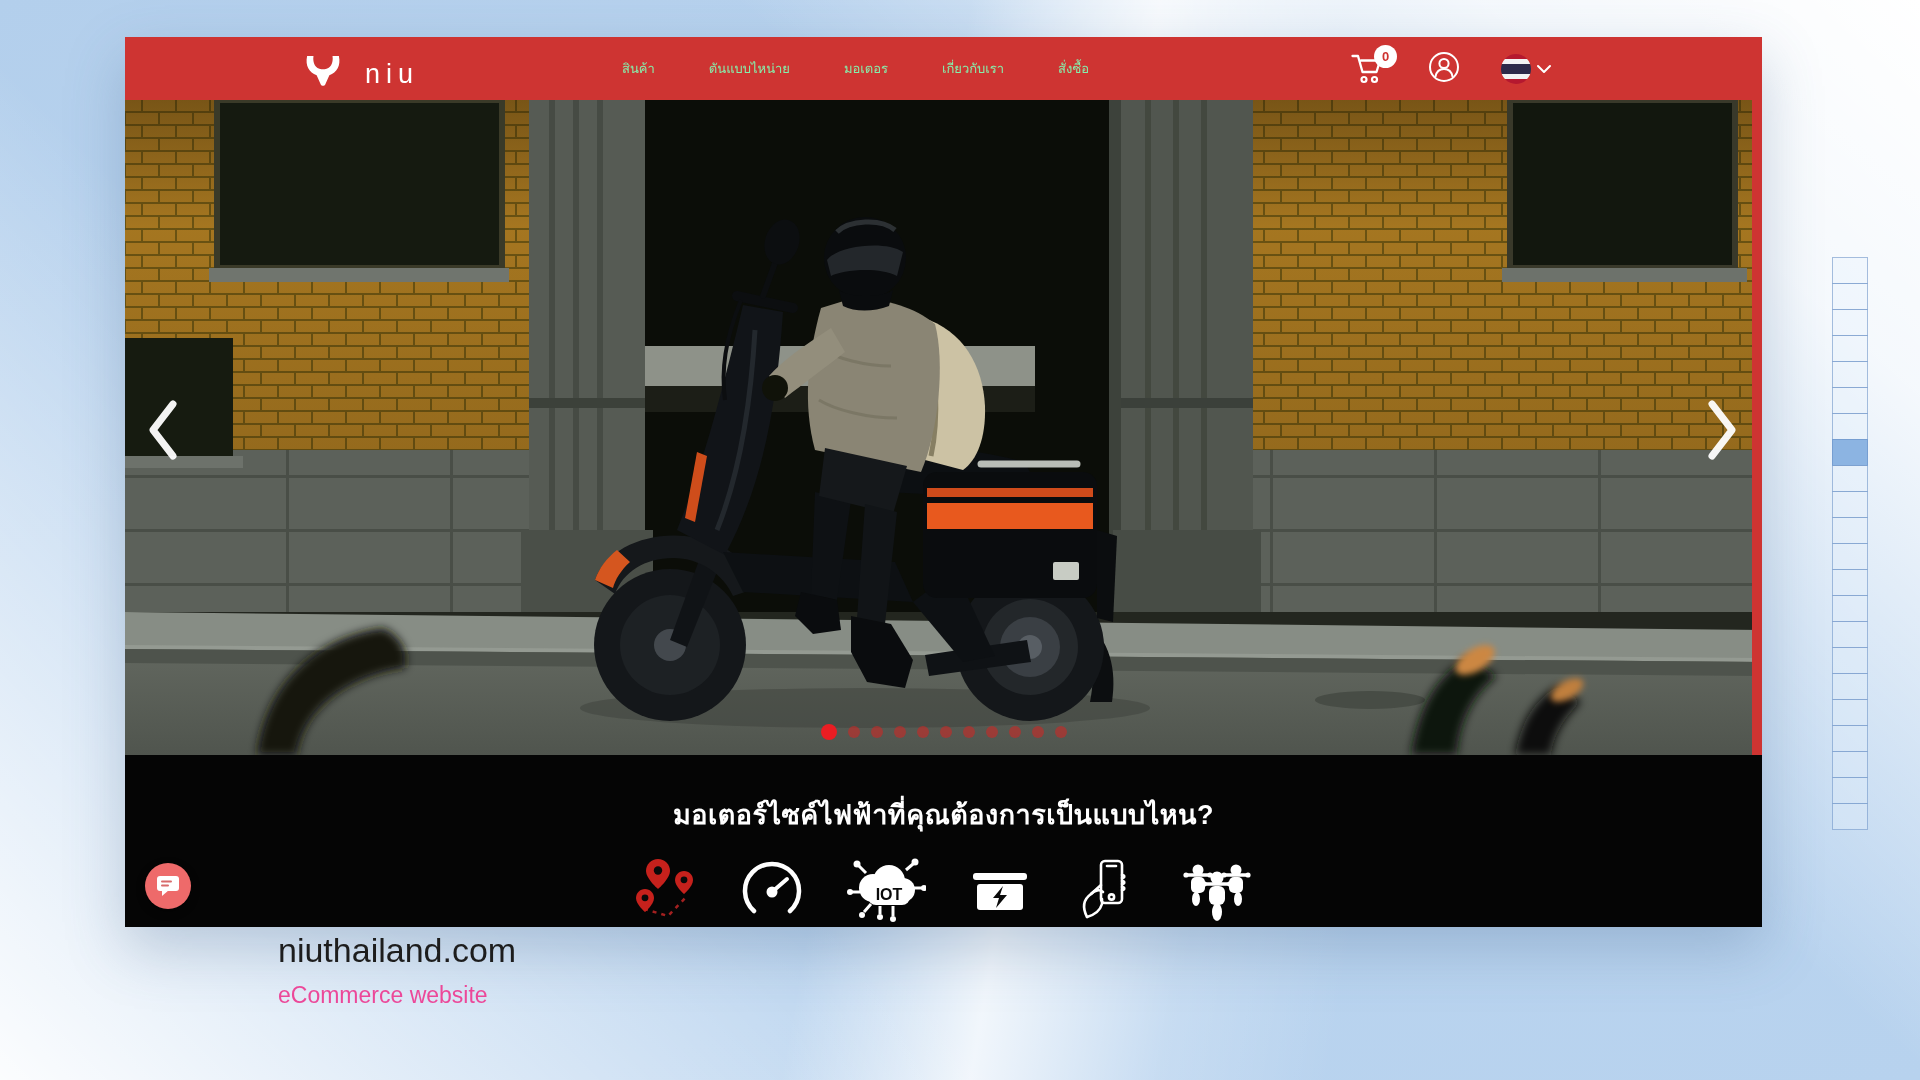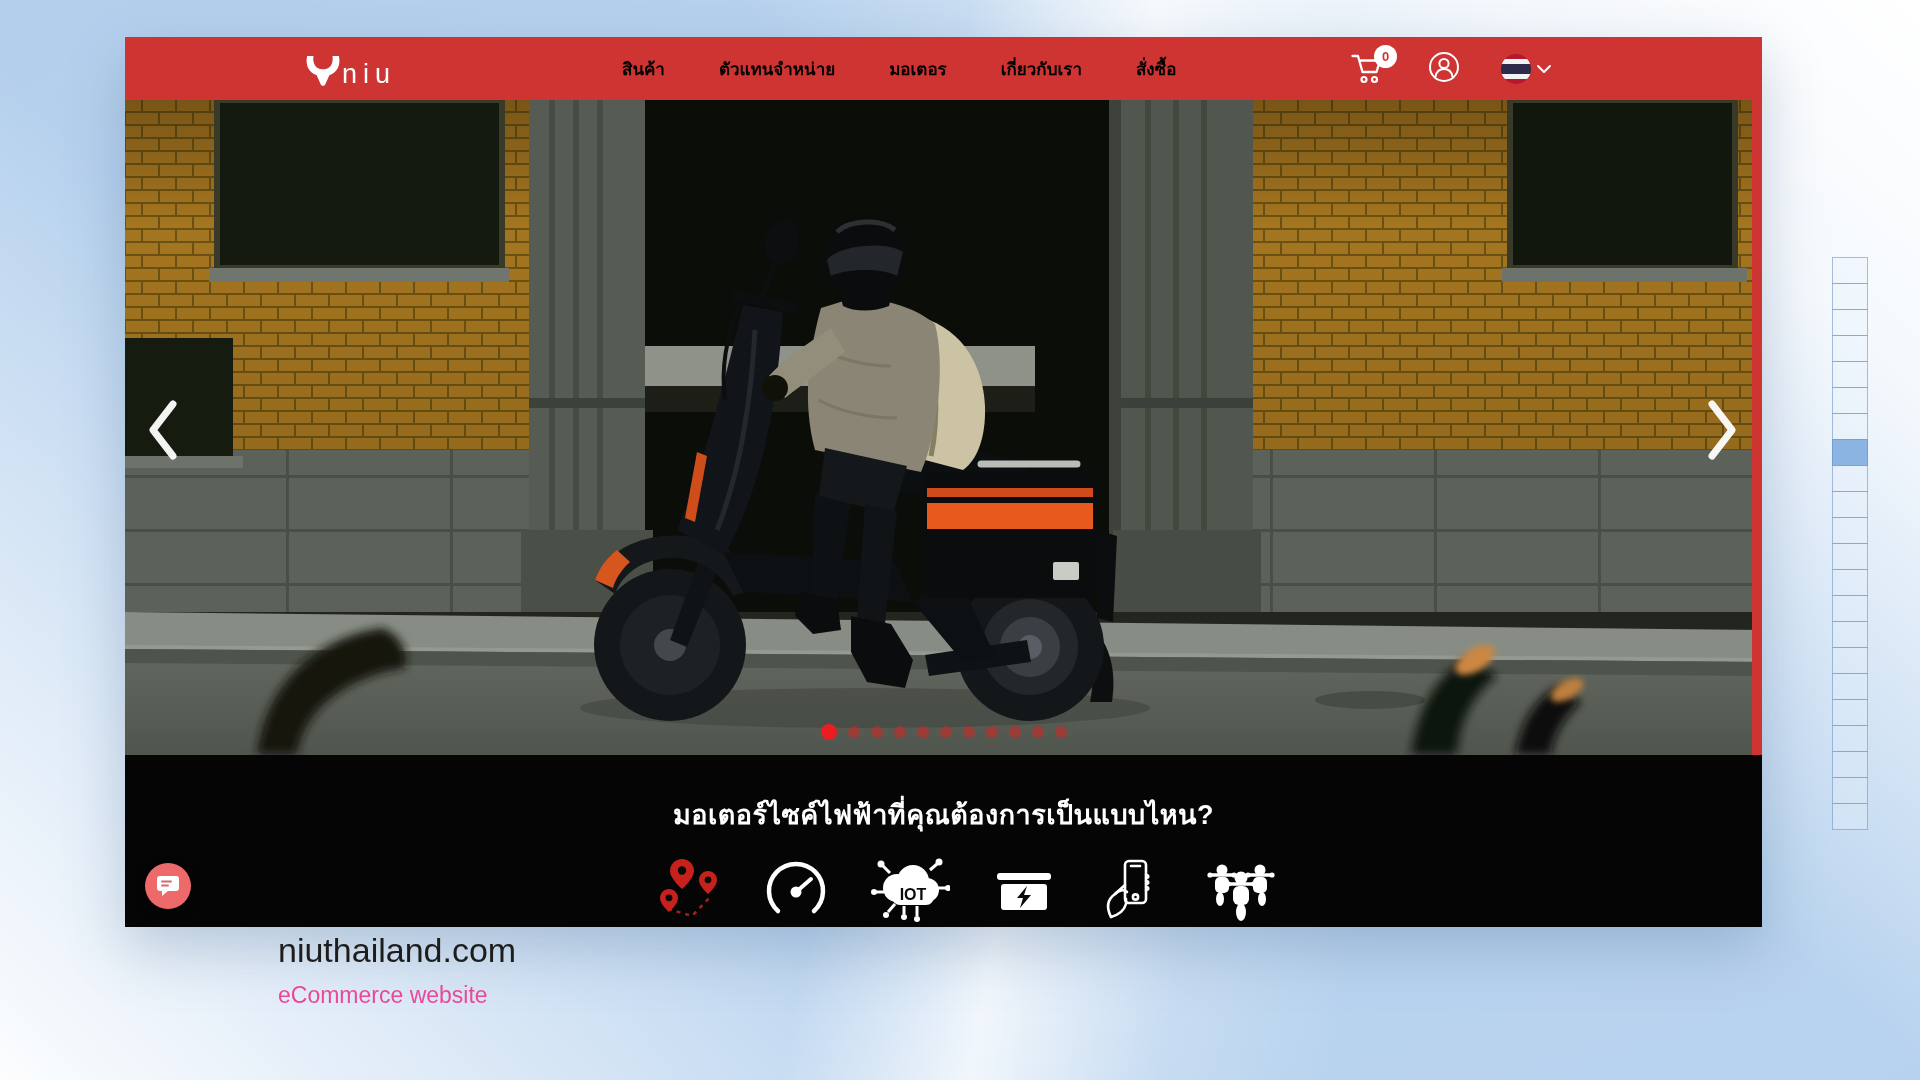--- a/index.html
+++ b/index.html
@@ -13,45 +13,45 @@
       linear-gradient(160deg, #b3cfec 0%, #bdd6f0 45%, #b7d2ee 100%);
   }
   .canvas { position:relative; width:1920px; height:1080px; }
 
   
   .site-card { position:absolute; left:125px; top:37px; width:1637px; height:890px;
     box-shadow:0 22px 55px rgba(70,100,140,0.28); background:#000; }
 
   
   .navbar { position:relative; width:100%; height:63px; background:#ce3432; }
-  .logo { position:absolute; left:180px; top:0; height:74px; display:flex; align-items:center; gap:1px; color:#fff; }
+  .logo { position:absolute; left:180px; top:0; height:74px; display:flex; align-items:center; gap:24px; color:#fff; }
   .logo-text { font-size:27px; letter-spacing:6px; font-weight:500; line-height:1; }
   .nav-menu { position:absolute; left:497px; top:0; height:63px; display:flex; align-items:center; gap:54px; }
-  .nav-item { color:#000000; font-size:17px; font-weight:700; white-space:nowrap; cursor:pointer; }
+  .nav-item { color:#86efac; font-size:13px; font-weight:400; white-space:nowrap; cursor:pointer; }
   .nav-right { position:absolute; left:1226px; top:0; height:63px; display:flex; align-items:center; gap:40px; }
   .cart-wrap { position:relative; width:36px; height:32px; }
   .cart-badge { position:absolute; top:-8px; right:-10px; width:23px; height:23px; border-radius:50%;
     background:#fff; color:#ce3432; font-size:13px; font-weight:bold; display:flex; align-items:center; justify-content:center; }
   .flag-wrap { display:flex; align-items:center; gap:6px; }
   .flag { width:30px; height:30px; border-radius:50%;
     background:linear-gradient(180deg,#b5182f 0 17%,#f2f3f4 17% 33%,#2d2a4a 33% 67%,#f2f3f4 67% 83%,#b5182f 83% 100%); }
 
   
   .hero { position:absolute; left:0; top:63px; width:1637px; height:655px; background:#23261f; overflow:hidden; }
   .hero-art { position:absolute; left:0; top:0; width:100%; height:100%; display:block; }
   .carousel-arrow { position:absolute; top:296px; width:34px; height:68px; cursor:pointer; opacity:0.95; }
   .arrow-left { left:20px; } .arrow-right { right:22px; }
   .dots { position:absolute; left:696px; top:624px; display:flex; align-items:center; gap:11px; }
   .dot { width:12px; height:12px; border-radius:50%; background:rgba(198,42,38,0.62); cursor:pointer; }
   .dot.active { width:16px; height:16px; background:#ea1d23; }
 
   
   .feature-band { position:absolute; left:0; top:718px; width:1637px; height:172px; background:#050505; }
   .feature-title { margin-top:38px; text-align:center; color:#fff; font-size:27px; font-weight:bold; letter-spacing:0.5px; }
-  .feature-icons { position:absolute; left:0; top:102px; width:100%; display:flex; justify-content:center; align-items:center; gap:42px;margin-left:24px; }
+  .feature-icons { position:absolute; left:0; top:102px; width:100%; display:flex; justify-content:center; align-items:center; gap:42px; }
   .f-icon { width:64px; height:66px; display:flex; align-items:center; justify-content:center; }
   .f-icon svg { display:block; }
 
   
   .chat-fab { position:absolute; left:20px; top:826px; width:46px; height:46px; border-radius:50%;
     background:#ee6a6a; display:flex; align-items:center; justify-content:center; cursor:pointer;
     box-shadow:0 3px 8px rgba(0,0,0,0.45); }
 
   
   .caption { position:absolute; left:278px; top:931px; }
@@ -76,21 +76,21 @@
         <span>
           <svg width="36" height="34" viewBox="0 0 34 32">
             <path d="M2 1 C0 10 4 17 11 19 L15 28 C15.7 29.3 18.3 29.3 19 28 L23 19 C30 17 34 10 32 1 L26 1 C27 8 24 13 18.5 13.5 L15.5 13.5 C10 13 7 8 8 1 Z" fill="#fff"></path>
           </svg>
         </span>
         <span class="logo-text">niu</span>
       </div>
 
       <div class="nav-menu">
           <div class="nav-item">สินค้า</div>
-          <div class="nav-item">ตัวแทนจำหน่าย</div>
+          <div class="nav-item">ตันแบบไหน่าย</div>
           <div class="nav-item">มอเตอร</div>
           <div class="nav-item">เกี่ยวกับเรา</div>
           <div class="nav-item">สั่งซื้อ</div>
         </div>
 
       <div class="nav-right">
         <div class="cart-wrap">
           <span>
             <svg width="34" height="32" viewBox="0 0 34 32">
               <path d="M1.5 3 H7 L11.5 19 H25.5 L29 7.5 H10" fill="none" stroke="#fff" stroke-width="2.3" stroke-linejoin="round" stroke-linecap="round"></path>

